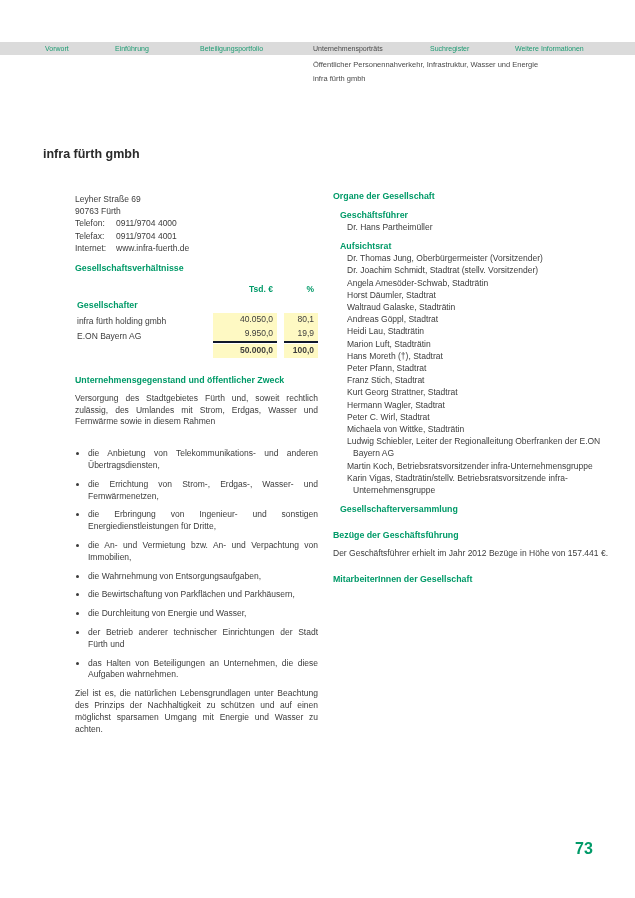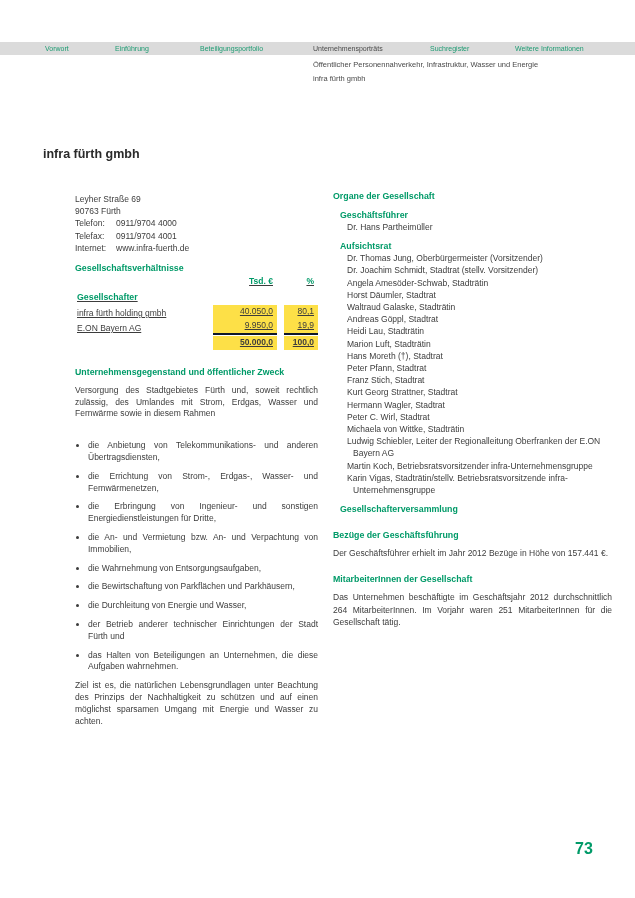--- a/index.html
+++ b/index.html
@@ -84,38 +84,38 @@
     line-height: 11px;
   }
 
   
   .contact-line { line-height: 12.2px; }
   .contact-row { display: flex; line-height: 12.2px; }
   .contact-row .lbl { width: 41px; flex: 0 0 41px; }
 
   
   .own-head { margin-top: 9px; }
-  .own-table { margin-top: 1px; text-decoration: underline; }
+  .own-table { margin-top: 9px; }
   .trow { display: flex; align-items: flex-end; }
   .trow .tname { flex: 1 1 auto; padding-left: 2px; }
   .trow .tval {
     flex: 0 0 64px; width: 64px;
     text-align: right; padding: 1px 4px 1px 0;
   }
   .trow .tpct {
     flex: 0 0 34px; width: 34px;
     margin-left: 7px;
     text-align: right; padding: 1px 4px 1px 0;
   }
   .thead-row { margin-bottom: 3px; }
   .thead-row .tval, .thead-row .tpct {
     color: #009a68; font-weight: bold; background: none; border: none;
   }
   .subhead-row { margin-bottom: 2px; }
-  .cellbg { background: #fde047; }
+  .cellbg { background: #fef9c3; }
   .rule1 .tval, .rule1 .tpct { border-bottom: 1px solid #4d4d4d; }
   .rule2 .tval, .rule2 .tpct { border-bottom: 2px solid #0f172a; }
   .total-row .tval, .total-row .tpct { font-weight: bold; }
   .data-row { height: 15px; align-items: flex-end; }
 
   
   .purpose-head { margin-top: 17px; }
   .para-just { text-align: justify; margin-top: 7px; }
   .bullet-list {
     list-style: disc outside;
@@ -264,18 +264,17 @@
       <li>Martin Koch, Betriebsratsvorsitzender infra-Unternehmensgruppe</li>
       <li>Karin Vigas, Stadträtin/stellv. Betriebsratsvorsitzende infra-Unternehmensgruppe</li>
     </ul>
 
     <div class="green-head organ-sub">Gesellschafterversammlung</div>
 
     <div class="green-head rc-section-head">Bezüge der Geschäftsführung</div>
     <p class="rc-para">Der Geschäftsführer erhielt im Jahr 2012 Bezüge in Höhe von 157.441 €.</p>
 
     <div class="green-head rc-section-head">MitarbeiterInnen der Gesellschaft</div>
-    <p class="rc-para">Das Unternehmen beschäftigte im Geschäftsjahr 2012 durchschnittlich 264 MitarbeiterInnen. Im Vorjahr waren 251 MitarbeiterInnen für die Gesellschaft tätig.</p>
   </div>
 
   <div class="page-number">73</div>
 
 </div>
 
 </body></html>

